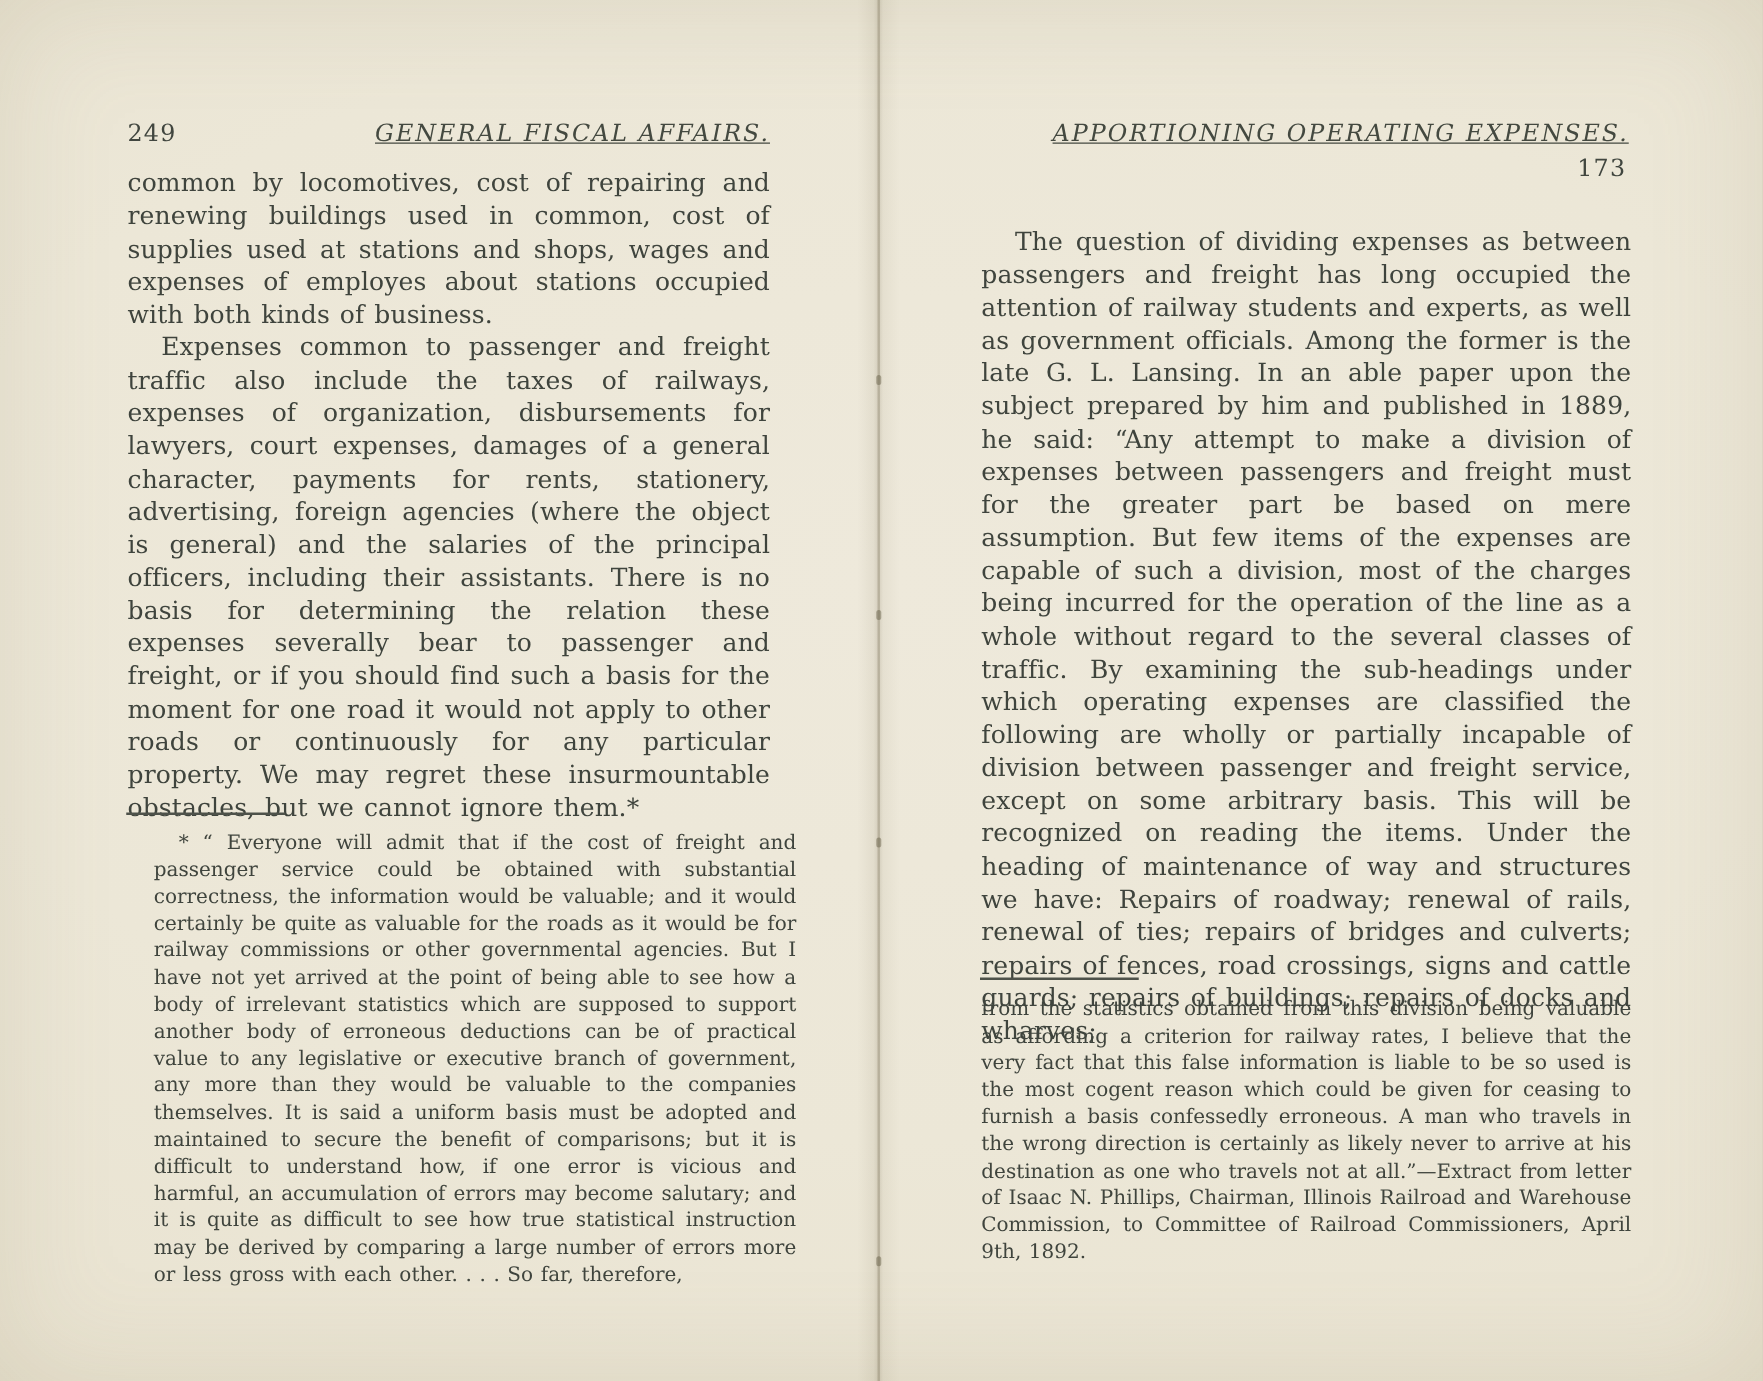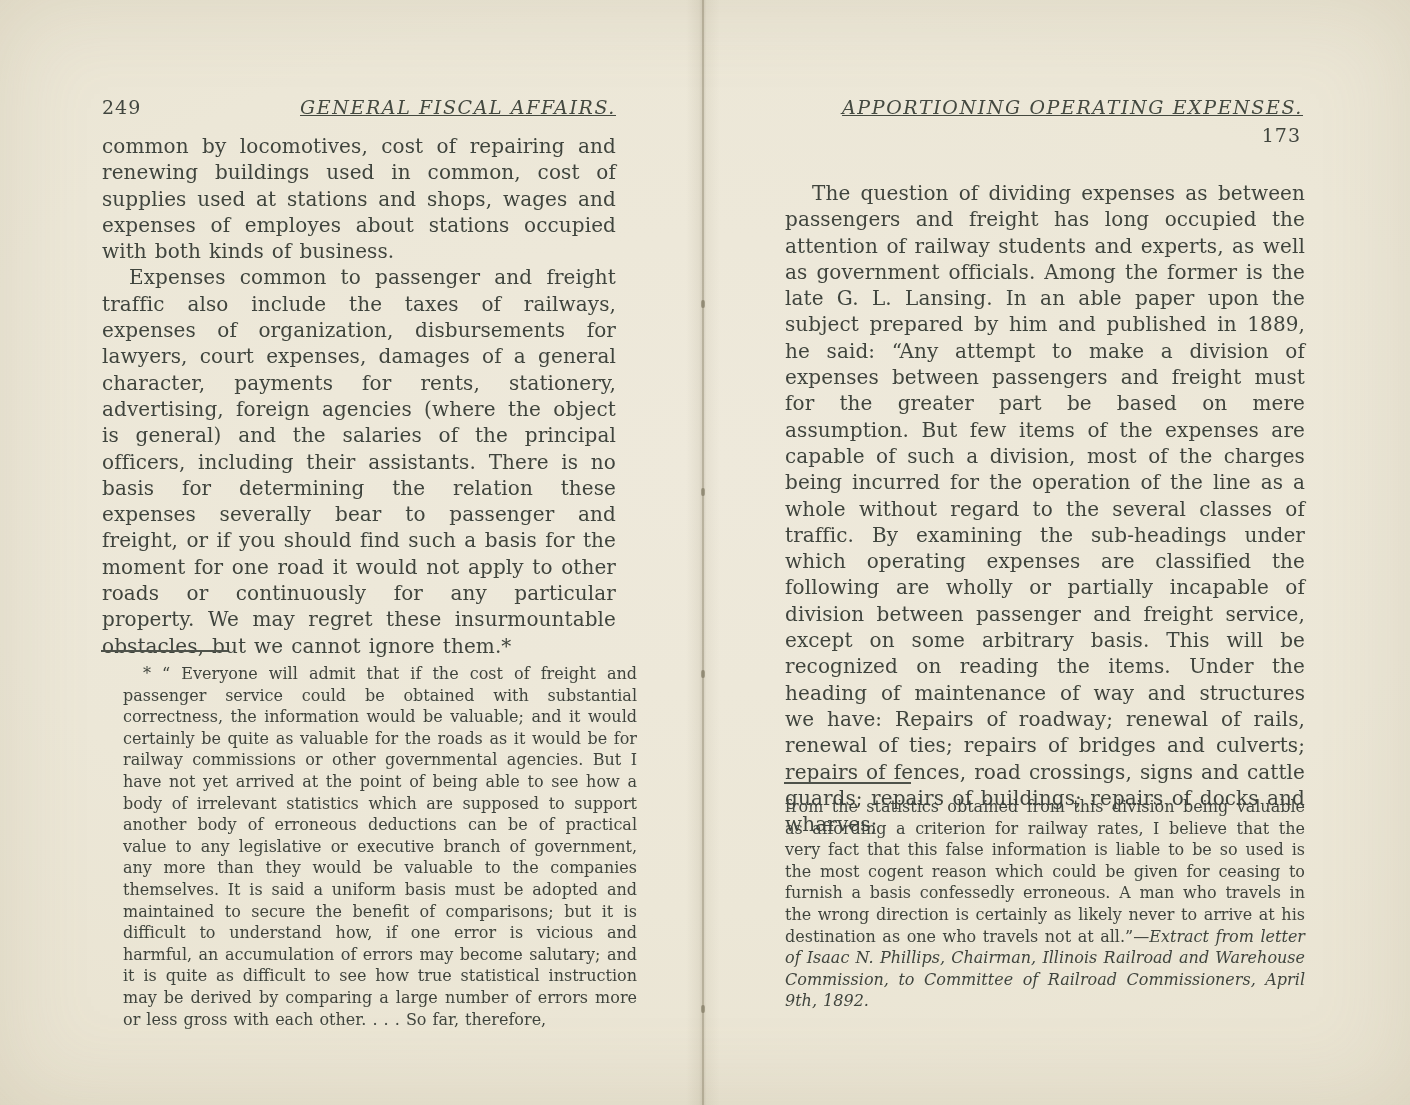--- a/index.html
+++ b/index.html
@@ -110,21 +110,21 @@
   .footnote {
     position: absolute;
     font-size: 16px;
     line-height: 21.6px;
     text-align: justify;
     word-spacing: 1px;
     color: #3f443d;
   }
   .fn-left  { left: 102px; top: 663px; width: 514px; text-indent: 20px; margin-left: 21px; }
   .fn-right { left: 80px;  top: 796px; width: 520px; }
-  .footnote .citation { font-style: italic; }
+  .footnote .citation { }
 </style>
 </head>
 <body>
 
 <div class="spread">
 
   <div class="page page-left">
 
     <div class="running-head rh-left">
       <span class="pagenum">249</span>

